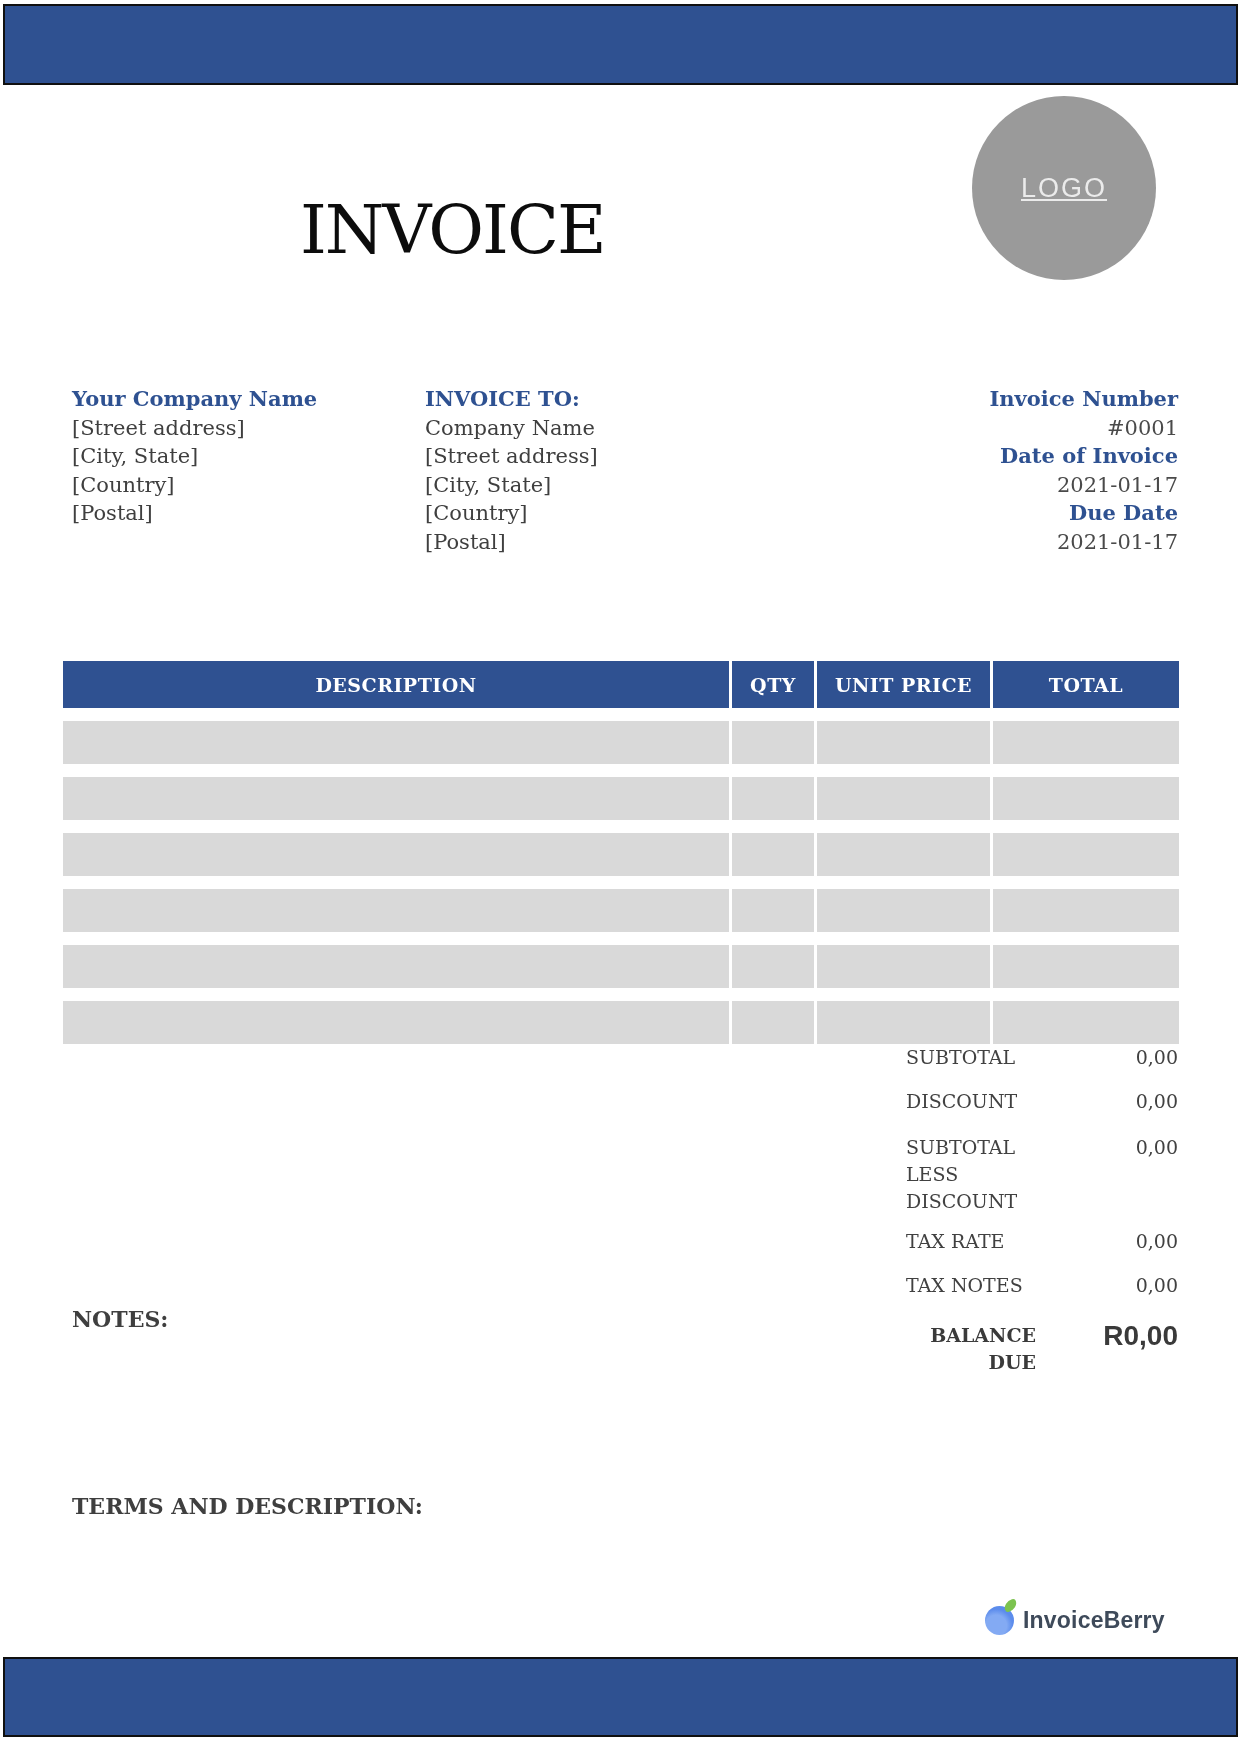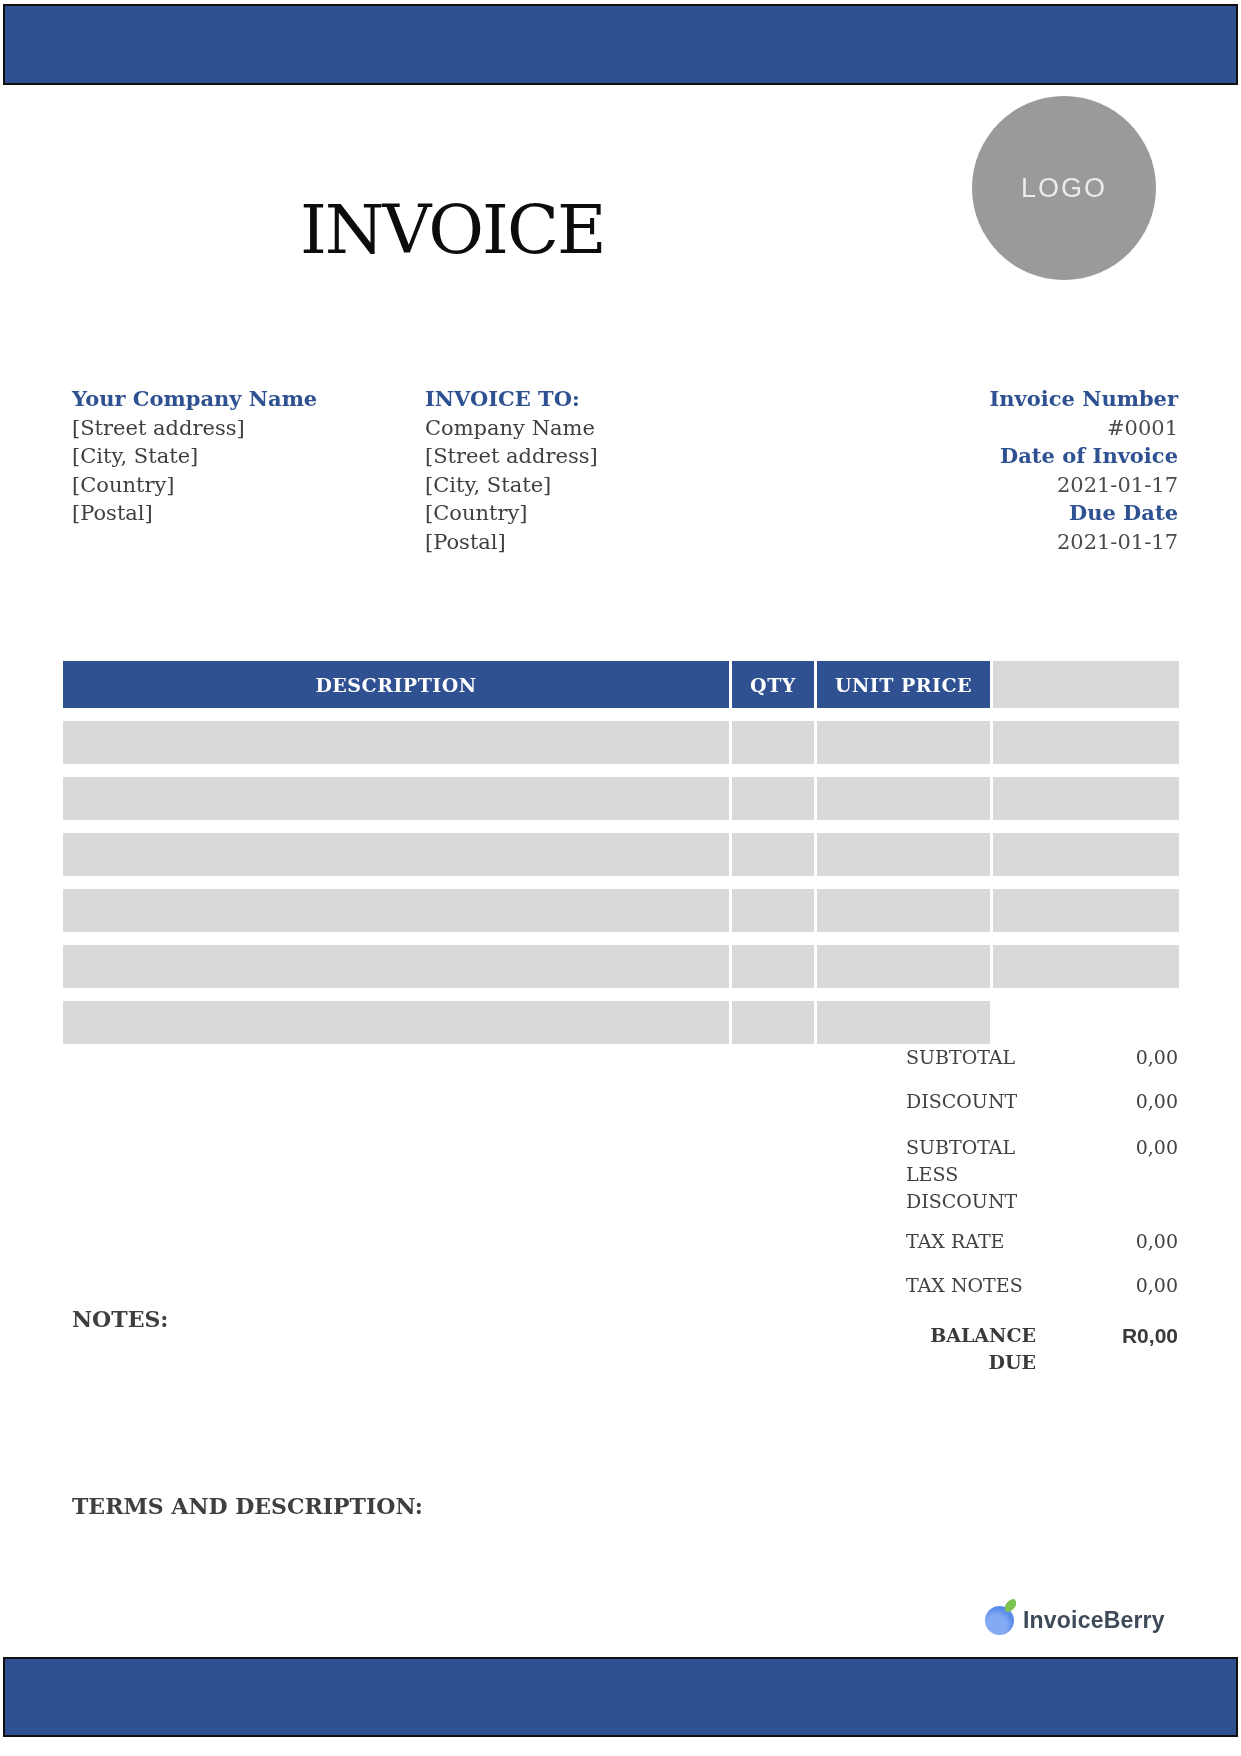--- a/index.html
+++ b/index.html
@@ -25,21 +25,21 @@
   }
 
   
   .logo-circle {
     position:absolute; left:972px; top:96px; width:184px; height:184px;
     border-radius:50%; background:#9A9A9A;
     display:flex; align-items:center; justify-content:center;
   }
   .logo-circle span {
     font-family:"Liberation Sans", sans-serif;
-    color:#EBEBEB; font-size:27px; letter-spacing:2px;
+    color:#EBEBEB; font-size:27px; letter-spacing:2px;text-decoration:underline;
   }
 
   
   .info { position:absolute; top:385px; font-size:21px; line-height:28.5px; color:#3F3F3F; }
   .info .blue { color:#2E5191; font-weight:bold; }
   .col-company { left:72px; }
   .col-billto  { left:425px; }
   .col-meta    { right:63px; text-align:right; }
   .col-meta .val { color:#4A4A4A; }
 
@@ -64,21 +64,21 @@
     font-size:19px; color:#414141;
   }
   .summary .srow {
     position:absolute; left:0; right:0;
     display:flex; justify-content:space-between; align-items:flex-start;
     line-height:27px;
   }
   .summary .srow .lbl { max-width:130px; }
   .summary .srow.bold .lbl { font-weight:bold; color:#3A3A3A; }
   .summary .srow.bold .val {
-    font-family:"Liberation Sans", sans-serif; font-weight:bold; font-size:21px;
+    font-family:"Liberation Sans", sans-serif; font-weight:bold; font-size:28px;
     color:#3A3A3A;
   }
   .r0 { top:0; }   .r1 { top:44px; }  .r2 { top:90px; }
   .r3 { top:184px; } .r4 { top:228px; } .r5 { top:278px;text-align:right; }
 
   
   .section-label {
     position:absolute; left:72px; font-size:22px; font-weight:bold; color:#3F3F3F;
   }
   .notes { top:1306px; }
@@ -137,20 +137,21 @@
     <div class="blue">Date of Invoice</div>
     <div class="val">2021-01-17</div>
     <div class="blue">Due Date</div>
     <div class="val">2021-01-17</div>
   </div>
 
   <div class="items" id="items-table">
     <div class="th">DESCRIPTION</div>
     <div class="th">QTY</div>
     <div class="th">UNIT PRICE</div>
+    <div class="th">TOTAL</div>
 
   <div class="td"></div>
       <div class="td"></div>
       <div class="td"></div>
       <div class="td"></div>
       <div class="td"></div>
       <div class="td"></div>
       <div class="td"></div>
       <div class="td"></div>
       <div class="td"></div>

